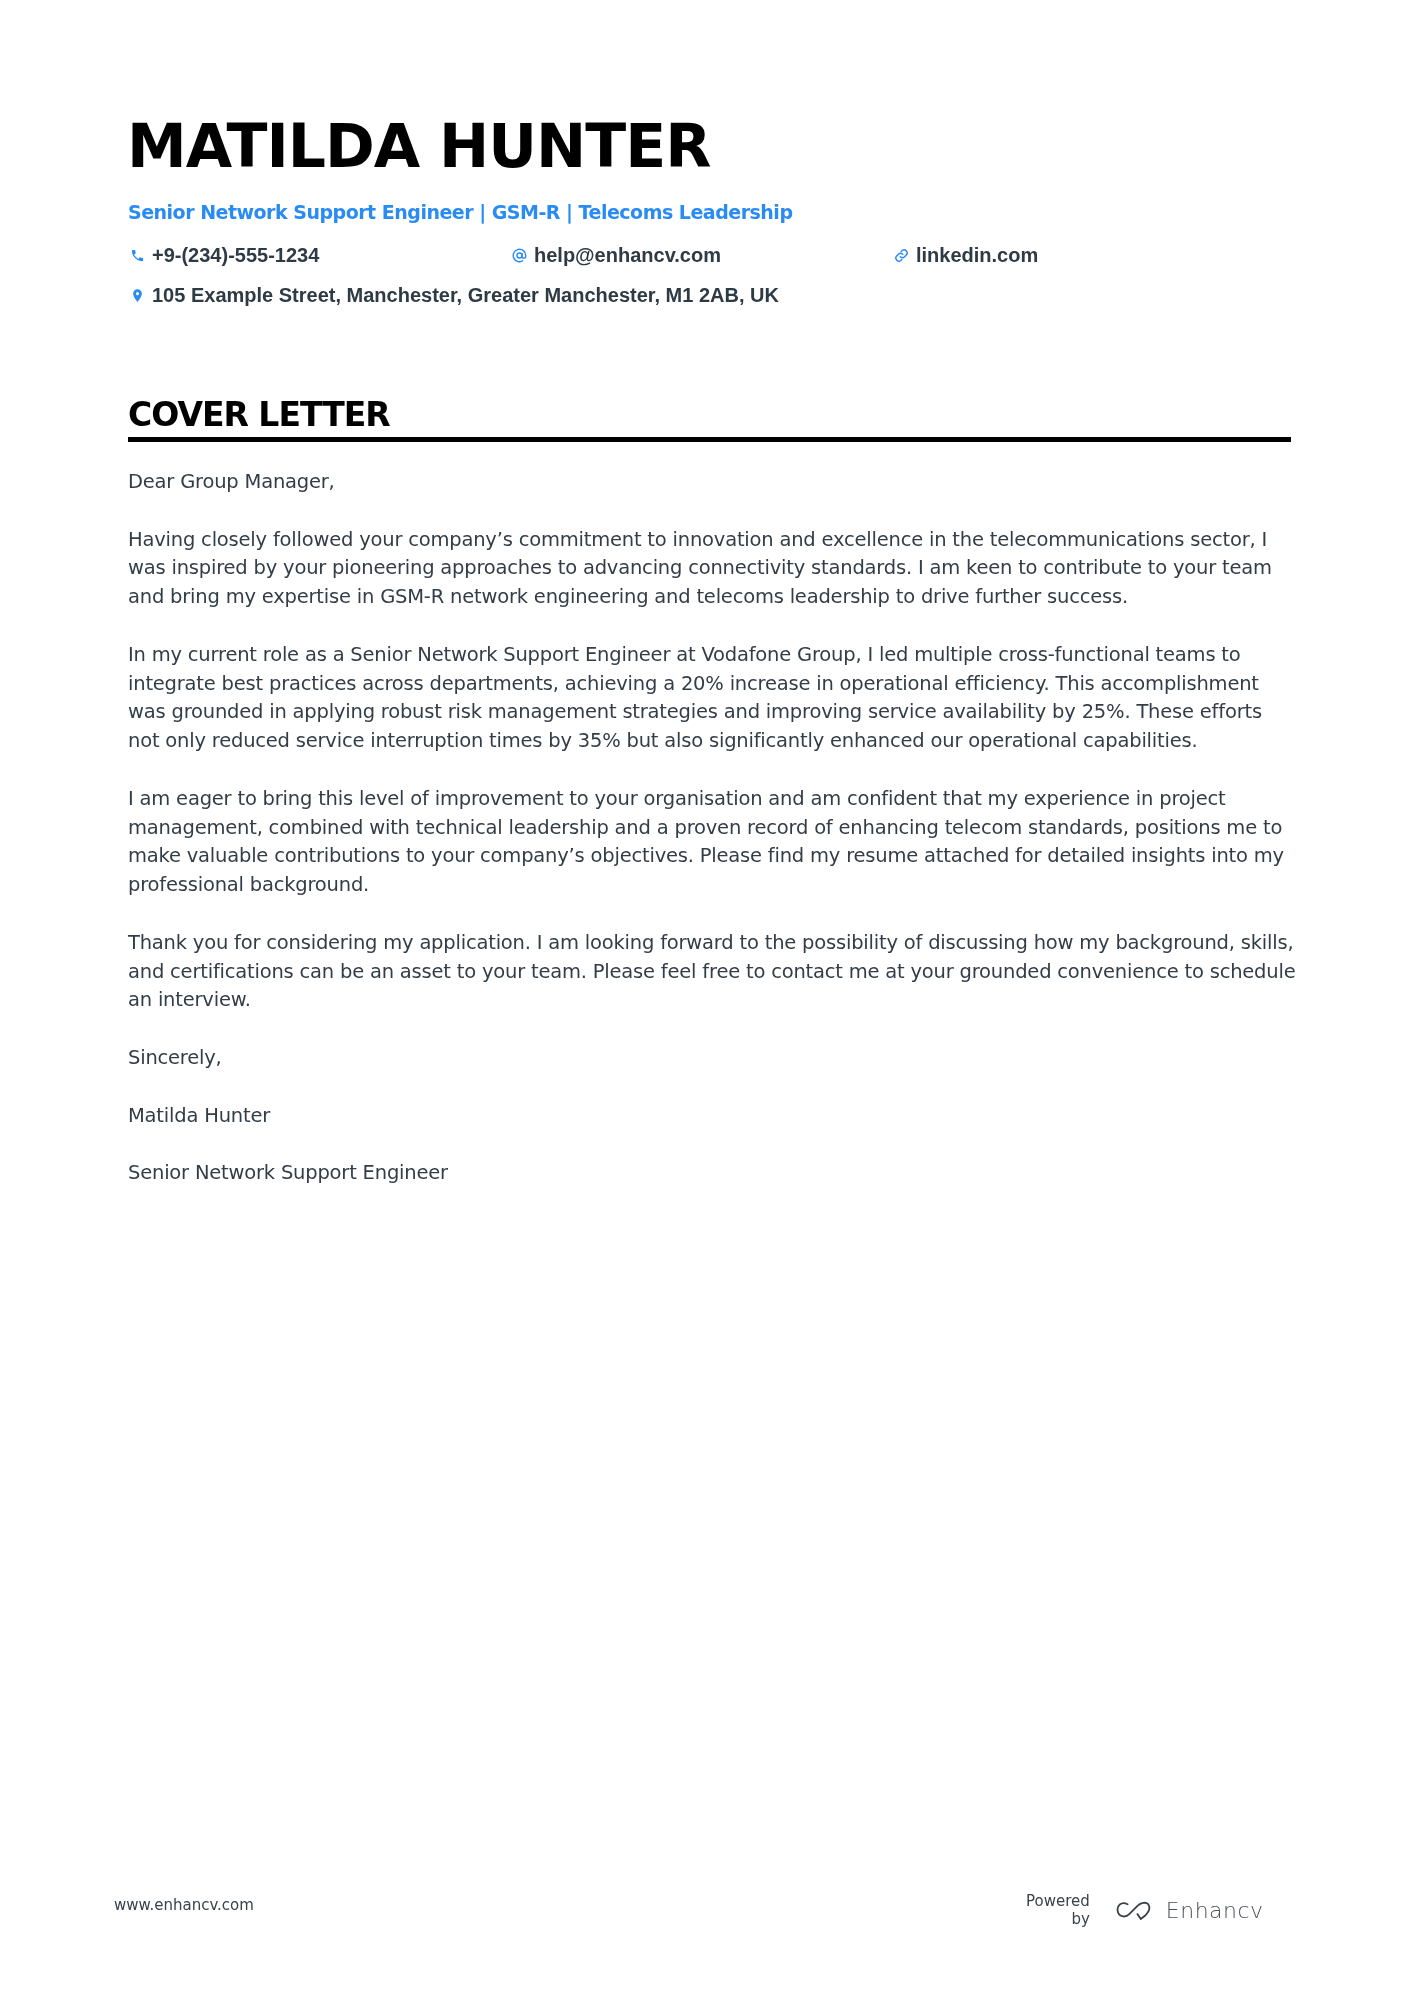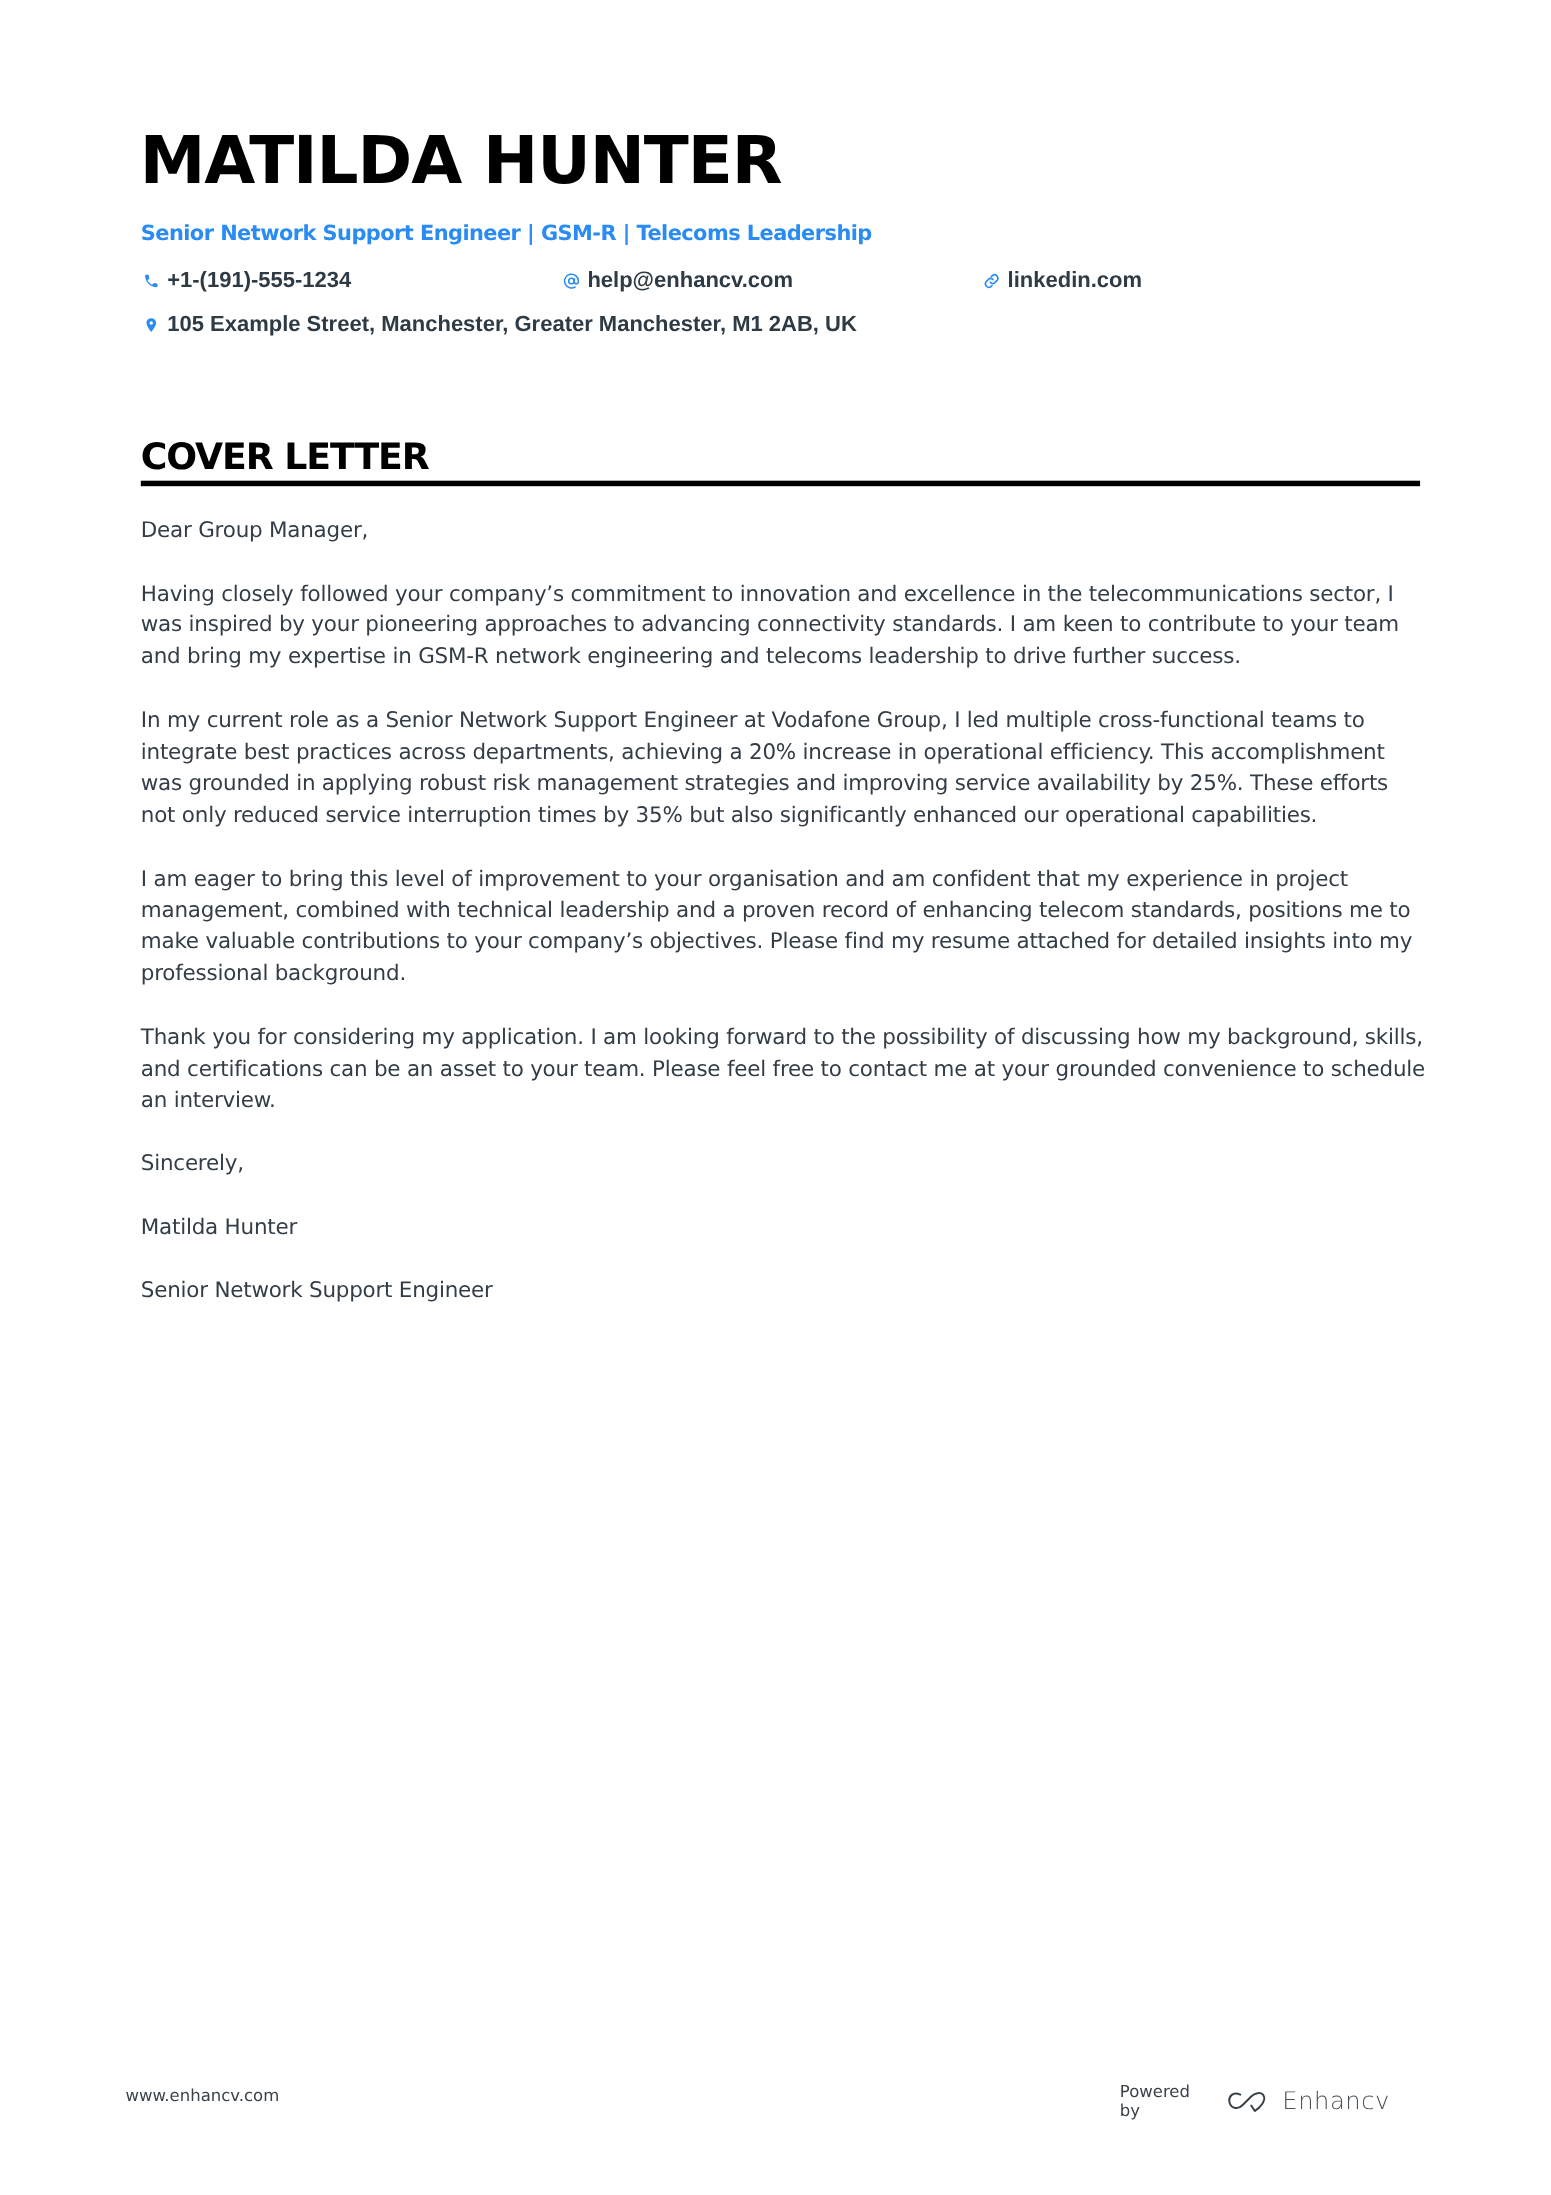--- a/index.html
+++ b/index.html
@@ -8,40 +8,40 @@
   .name { position: absolute; left: 127px; top: 108px; margin: 0; font-family: "DejaVu Sans", sans-serif; font-weight: bold; font-size: 60px; letter-spacing: -1px; color: #000000; line-height: 76px; white-space: nowrap; }
   .subtitle { position: absolute; left: 128px; top: 192px; margin: 0; font-family: "DejaVu Sans", sans-serif; font-weight: bold; font-size: 19px; letter-spacing: -0.5px; color: #2a8cf2; line-height: 40px; white-space: nowrap; }
   .contact { position: absolute; display: flex; align-items: center; font-family: "Liberation Sans", sans-serif; font-weight: bold; font-size: 20px; color: #2e3a44; white-space: nowrap; }
   .contact .icon { display: inline-flex; align-items: center; justify-content: center; width: 18px; height: 20px; margin-right: 6px; color: #2a8cf2; }
   .contact .icon svg { width: 15px; height: 15px; }
   .heading { position: absolute; left: 128px; top: 394px; margin: 0; font-family: "DejaVu Sans", sans-serif; font-weight: bold; font-size: 33px; letter-spacing: -1px; color: #000000; line-height: 42px; }
   .rule { position: absolute; left: 128px; top: 437px; width: 1163px; height: 5px; background: #000000; }
   .body-text { position: absolute; left: 128px; top: 468px; width: 1170px; font-family: "DejaVu Sans", sans-serif; font-size: 19.5px; line-height: 28.8px; color: #333d47; letter-spacing: -0.2px; }
   .body-text p { margin: 0 0 28.8px 0; }
   .footer-url { position: absolute; left: 114px; top: 1896px; font-family: "DejaVu Sans", sans-serif; font-size: 15px; color: #3a4249; }
-  .powered { position: absolute; left: 1018px; top: 1892px; display: flex; align-items: center; font-family: "DejaVu Sans", sans-serif; color: #3a4249; }
+  .powered { position: absolute; left: 1018px; top: 1892px; display: flex; align-items: center; font-family: "DejaVu Sans", sans-serif; color: #3a4249; text-align: right; }
   .powered .label { font-size: 15px; margin-right: 26px; }
   .powered .logo-mark { width: 46px; height: 26px; margin-right: 12px; }
   .powered .brand { font-size: 22px; color: #4b5156; letter-spacing: 0.5px; font-weight: 300; }
 </style>
 </head>
 <body>
 
 <div class="page">
 
   <h1 class="name">MATILDA HUNTER</h1>
   <h2 class="subtitle">Senior Network Support Engineer | GSM-R | Telecoms Leadership</h2>
 
   <div class="contact" style="left:128px; top:244px;">
     <span class="icon">
       <svg viewBox="0 0 24 24" fill="currentColor">
           <path d="M6.6 10.8c1.4 2.8 3.8 5.1 6.6 6.6l2.2-2.2c.3-.3.7-.4 1-.2 1.1.4 2.3.6 3.6.6.6 0 1 .4 1 1V20c0 .6-.4 1-1 1C10.6 21 3 13.4 3 4c0-.6.4-1 1-1h3.5c.6 0 1 .4 1 1 0 1.3.2 2.5.6 3.6.1.3 0 .7-.2 1L6.6 10.8z"></path>
         </svg>
     </span>
-    <span>+1-(191)-555-1234</span>
+    <span>+9-(234)-555-1234</span>
   </div>
 
   <div class="contact" style="left:510px; top:244px;">
     <span class="icon">
       <svg viewBox="0 0 24 24" fill="none" stroke="currentColor" stroke-width="2.2">
           <circle cx="12" cy="12" r="4"></circle>
           <path d="M16 8v5a3 3 0 0 0 6 0v-1a10 10 0 1 0-4 8"></path>
         </svg>
     </span>
     <span>help@enhancv.com</span>

